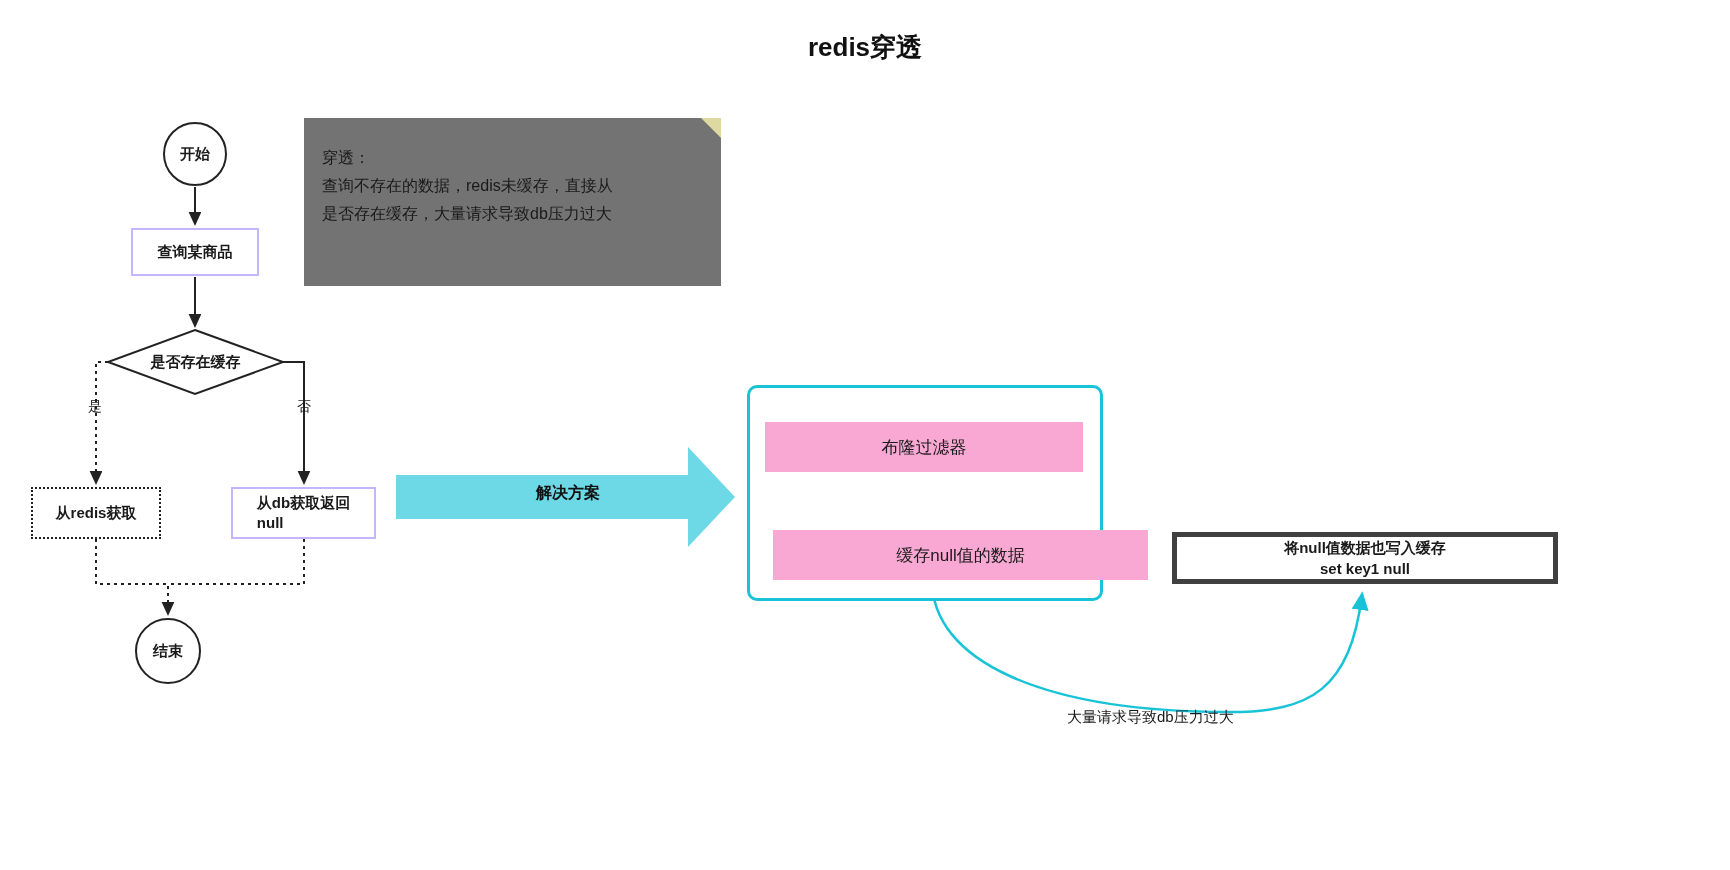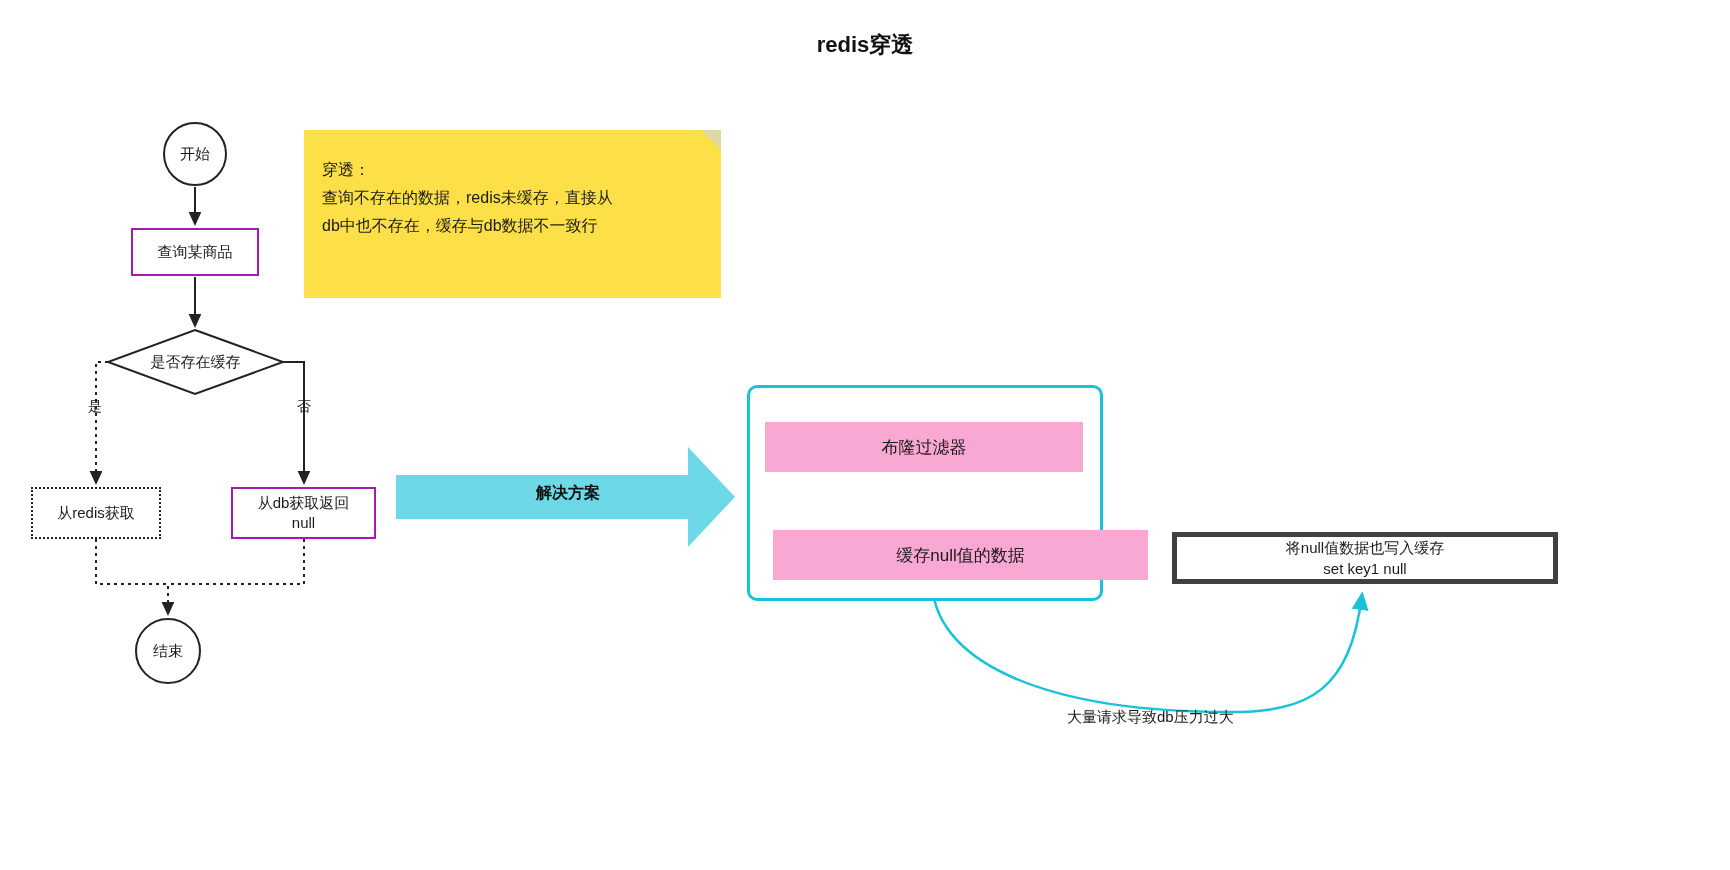--- a/index.html
+++ b/index.html
@@ -26,48 +26,49 @@
     left: 0; top: 0;
     width: 1730px;
     height: 870px;
     pointer-events: none;
   }
   .node {
     position: absolute;
     display: flex;
     align-items: center;
     justify-content: center;
-    text-align: center;
+    text-align: left;
     color: #1a1a1a;
     line-height: 1.35;
+    font-weight: bold;
   }
   
   #title {
     position: absolute;
     left: 0;
     top: 30px;
     width: 1730px;
     text-align: center;
-    font-size: 22px;
+    font-size: 26px;
     font-weight: bold;
     color: #111;
   }
   
   .circle {
     border: 2px solid #222;
     border-radius: 50%;
     background: #fff;
     font-size: 15px;
   }
   #node-start { left: 163px; top: 122px; width: 64px; height: 64px; }
   #node-end   { left: 135px; top: 618px; width: 66px; height: 66px; }
 
   
   .rect {
-    border: 2px solid #a21caf;
+    border: 2px solid #c4b5fd;
     background: #fff;
     font-size: 15px;
   }
   #node-query { left: 131px; top: 228px; width: 128px; height: 48px; }
   #node-fromdb { left: 231px; top: 487px; width: 145px; height: 52px; font-size: 15px; }
 
   
   #node-fromredis {
     left: 31px; top: 487px; width: 130px; height: 52px;
     border: 2px dotted #222;
@@ -82,23 +83,23 @@
   #node-decision .diamond-label {
     position: relative;
     z-index: 2;
     font-size: 15px;
     color: #1a1a1a;
   }
 
   
   #note {
     position: absolute;
-    left: 304px; top: 130px;
+    left: 304px; top: 118px;
     width: 417px; height: 168px;
-    background: #fde047;
+    background: #737373;
     padding: 26px 24px 0 18px;
     font-size: 16px;
     line-height: 1.75;
     color: #1a1a1a;
     text-align: left;
   }
   #note .note-fold {
     position: absolute;
     right: 0; top: 0;
     width: 0; height: 0;
@@ -220,21 +221,21 @@
       <div>null</div>
     </div>
   </div>
 
   <div class="node circle" id="node-end">结束</div>
 
   <div id="note">
     <span class="note-fold"></span>
     <span class="note-line">穿透：</span>
     <span class="note-line">查询不存在的数据，redis未缓存，直接从</span>
-    <span class="note-line">db中也不存在，缓存与db数据不一致行</span>
+    <span class="note-line">是否存在缓存，大量请求导致db压力过大</span>
   </div>
 
   <div id="label-solution">解决方案</div>
 
   <div id="solution-box"></div>
   <div class="sol-item" id="sol-bloom">布隆过滤器</div>
   <div class="sol-item" id="sol-null">缓存null值的数据</div>
 
   <div class="node" id="node-write">
     <div>将null值数据也写入缓存</div>

